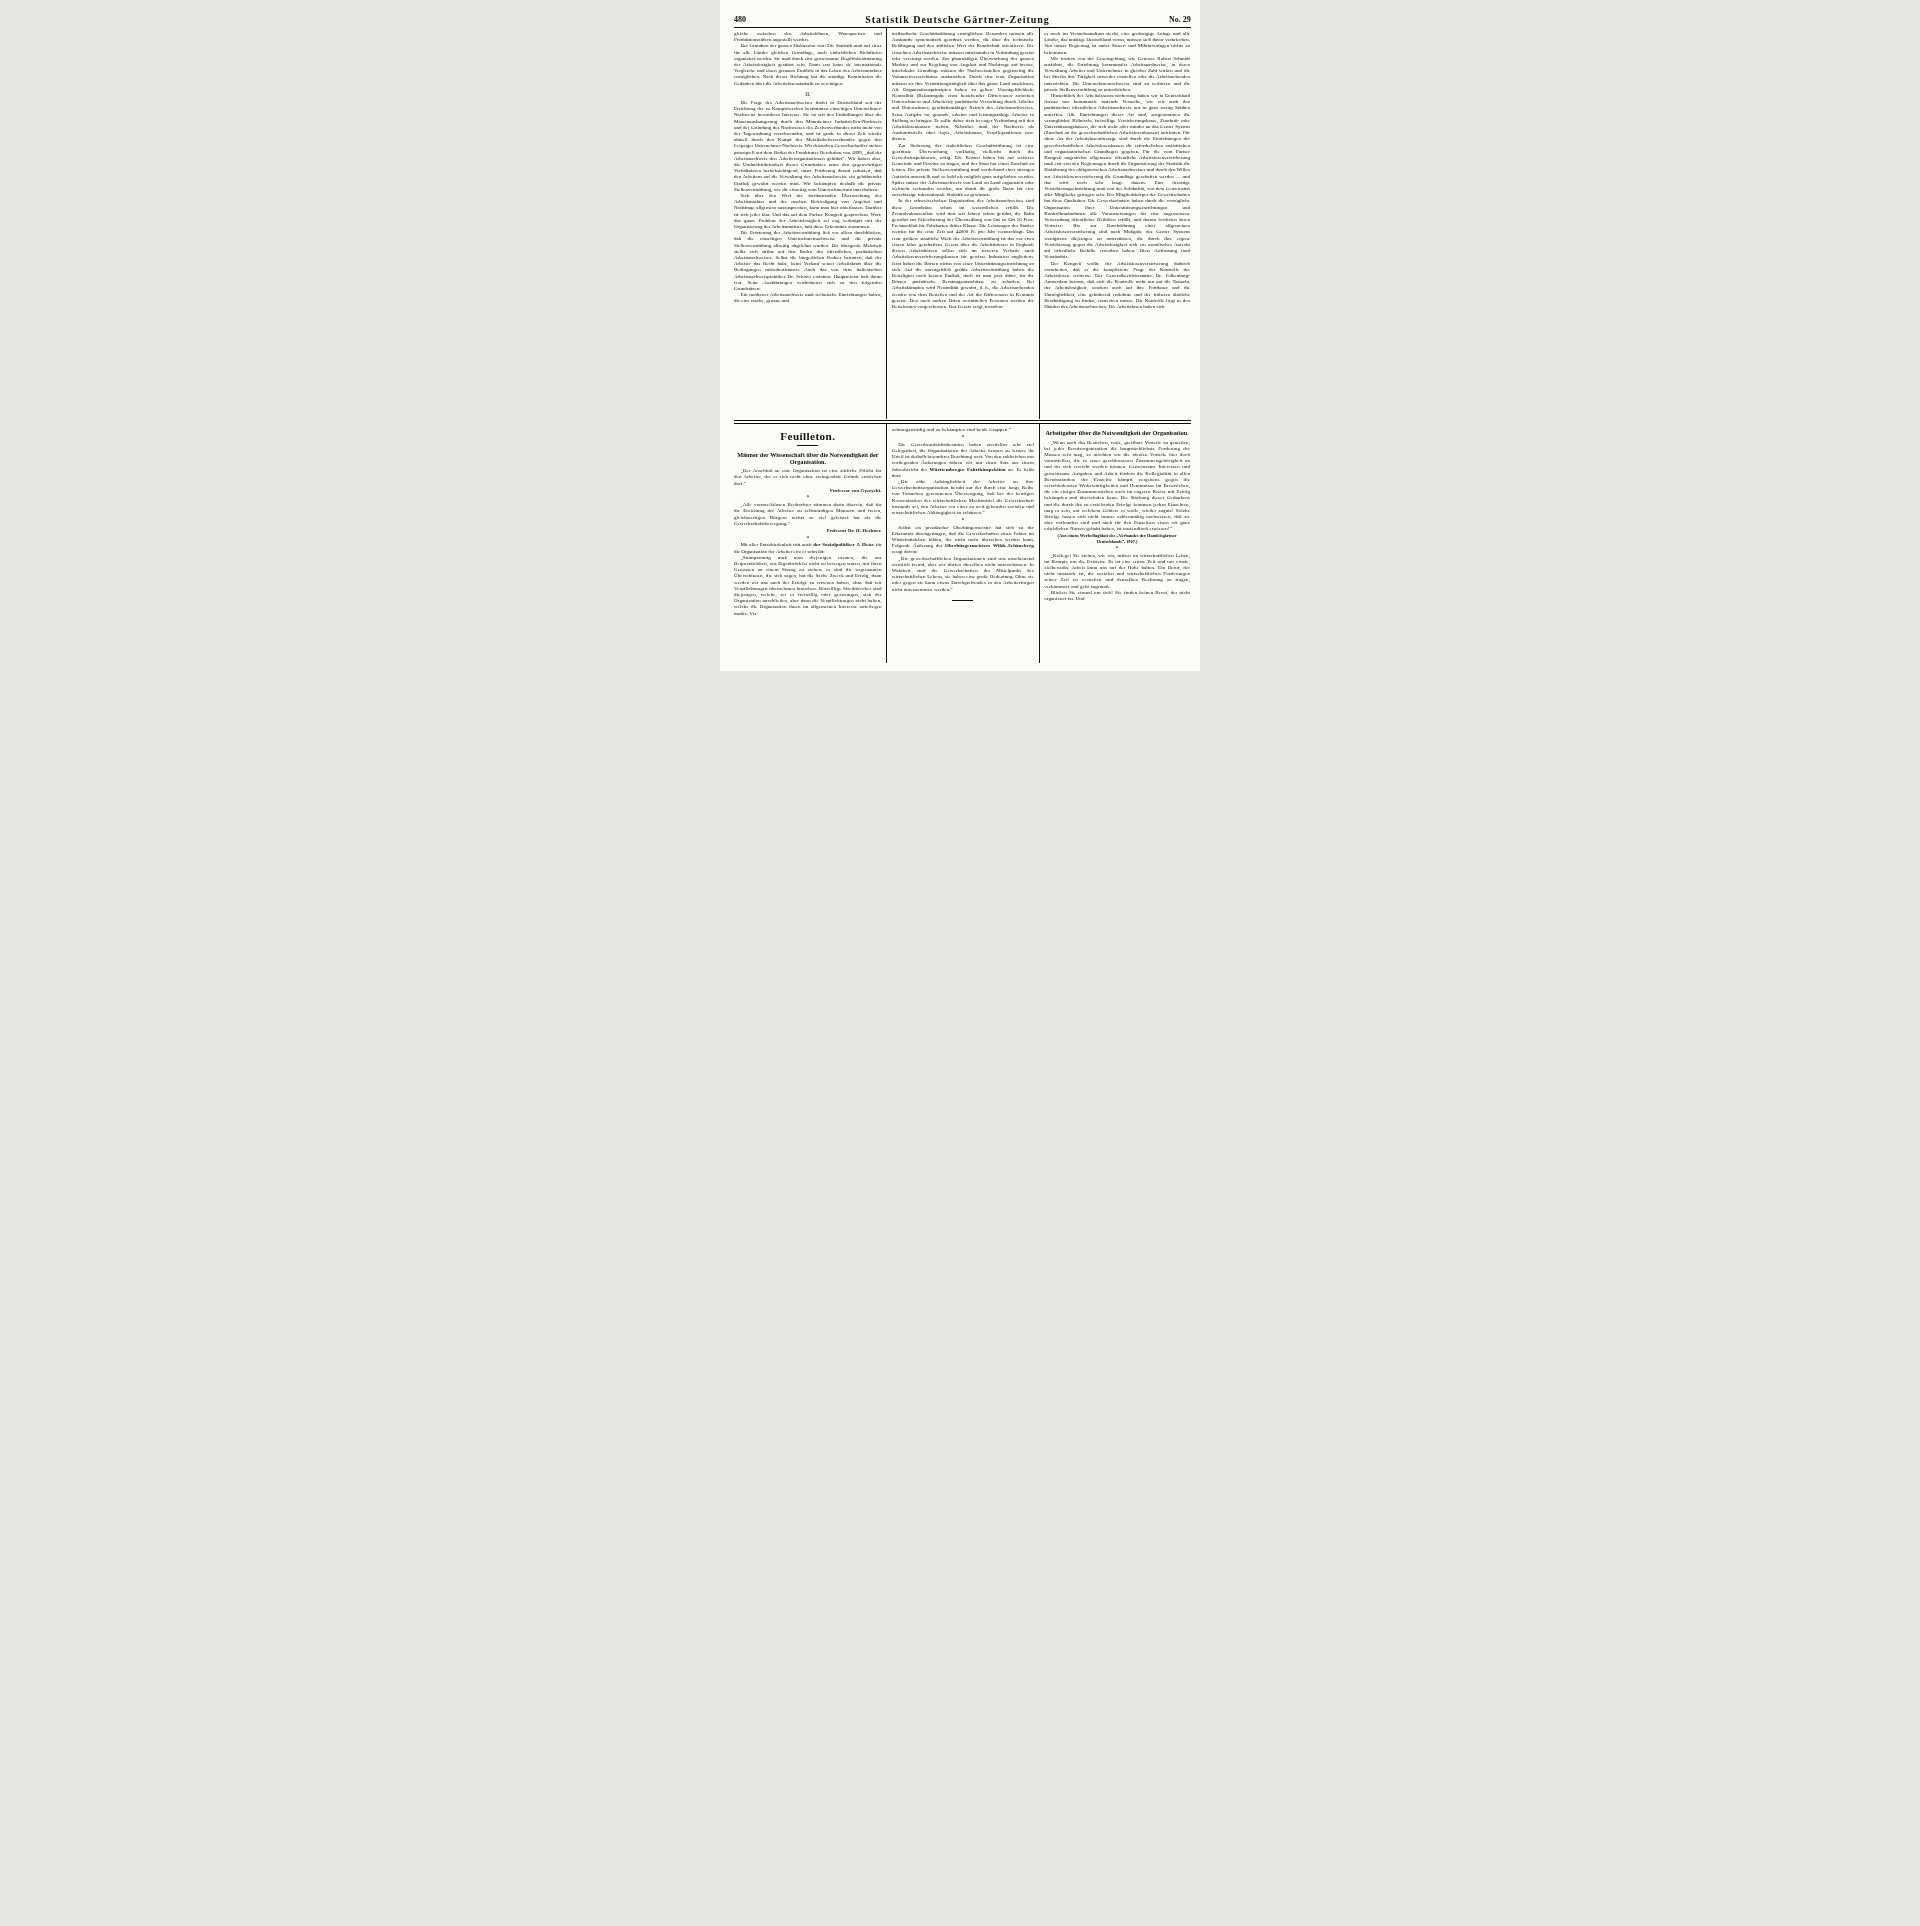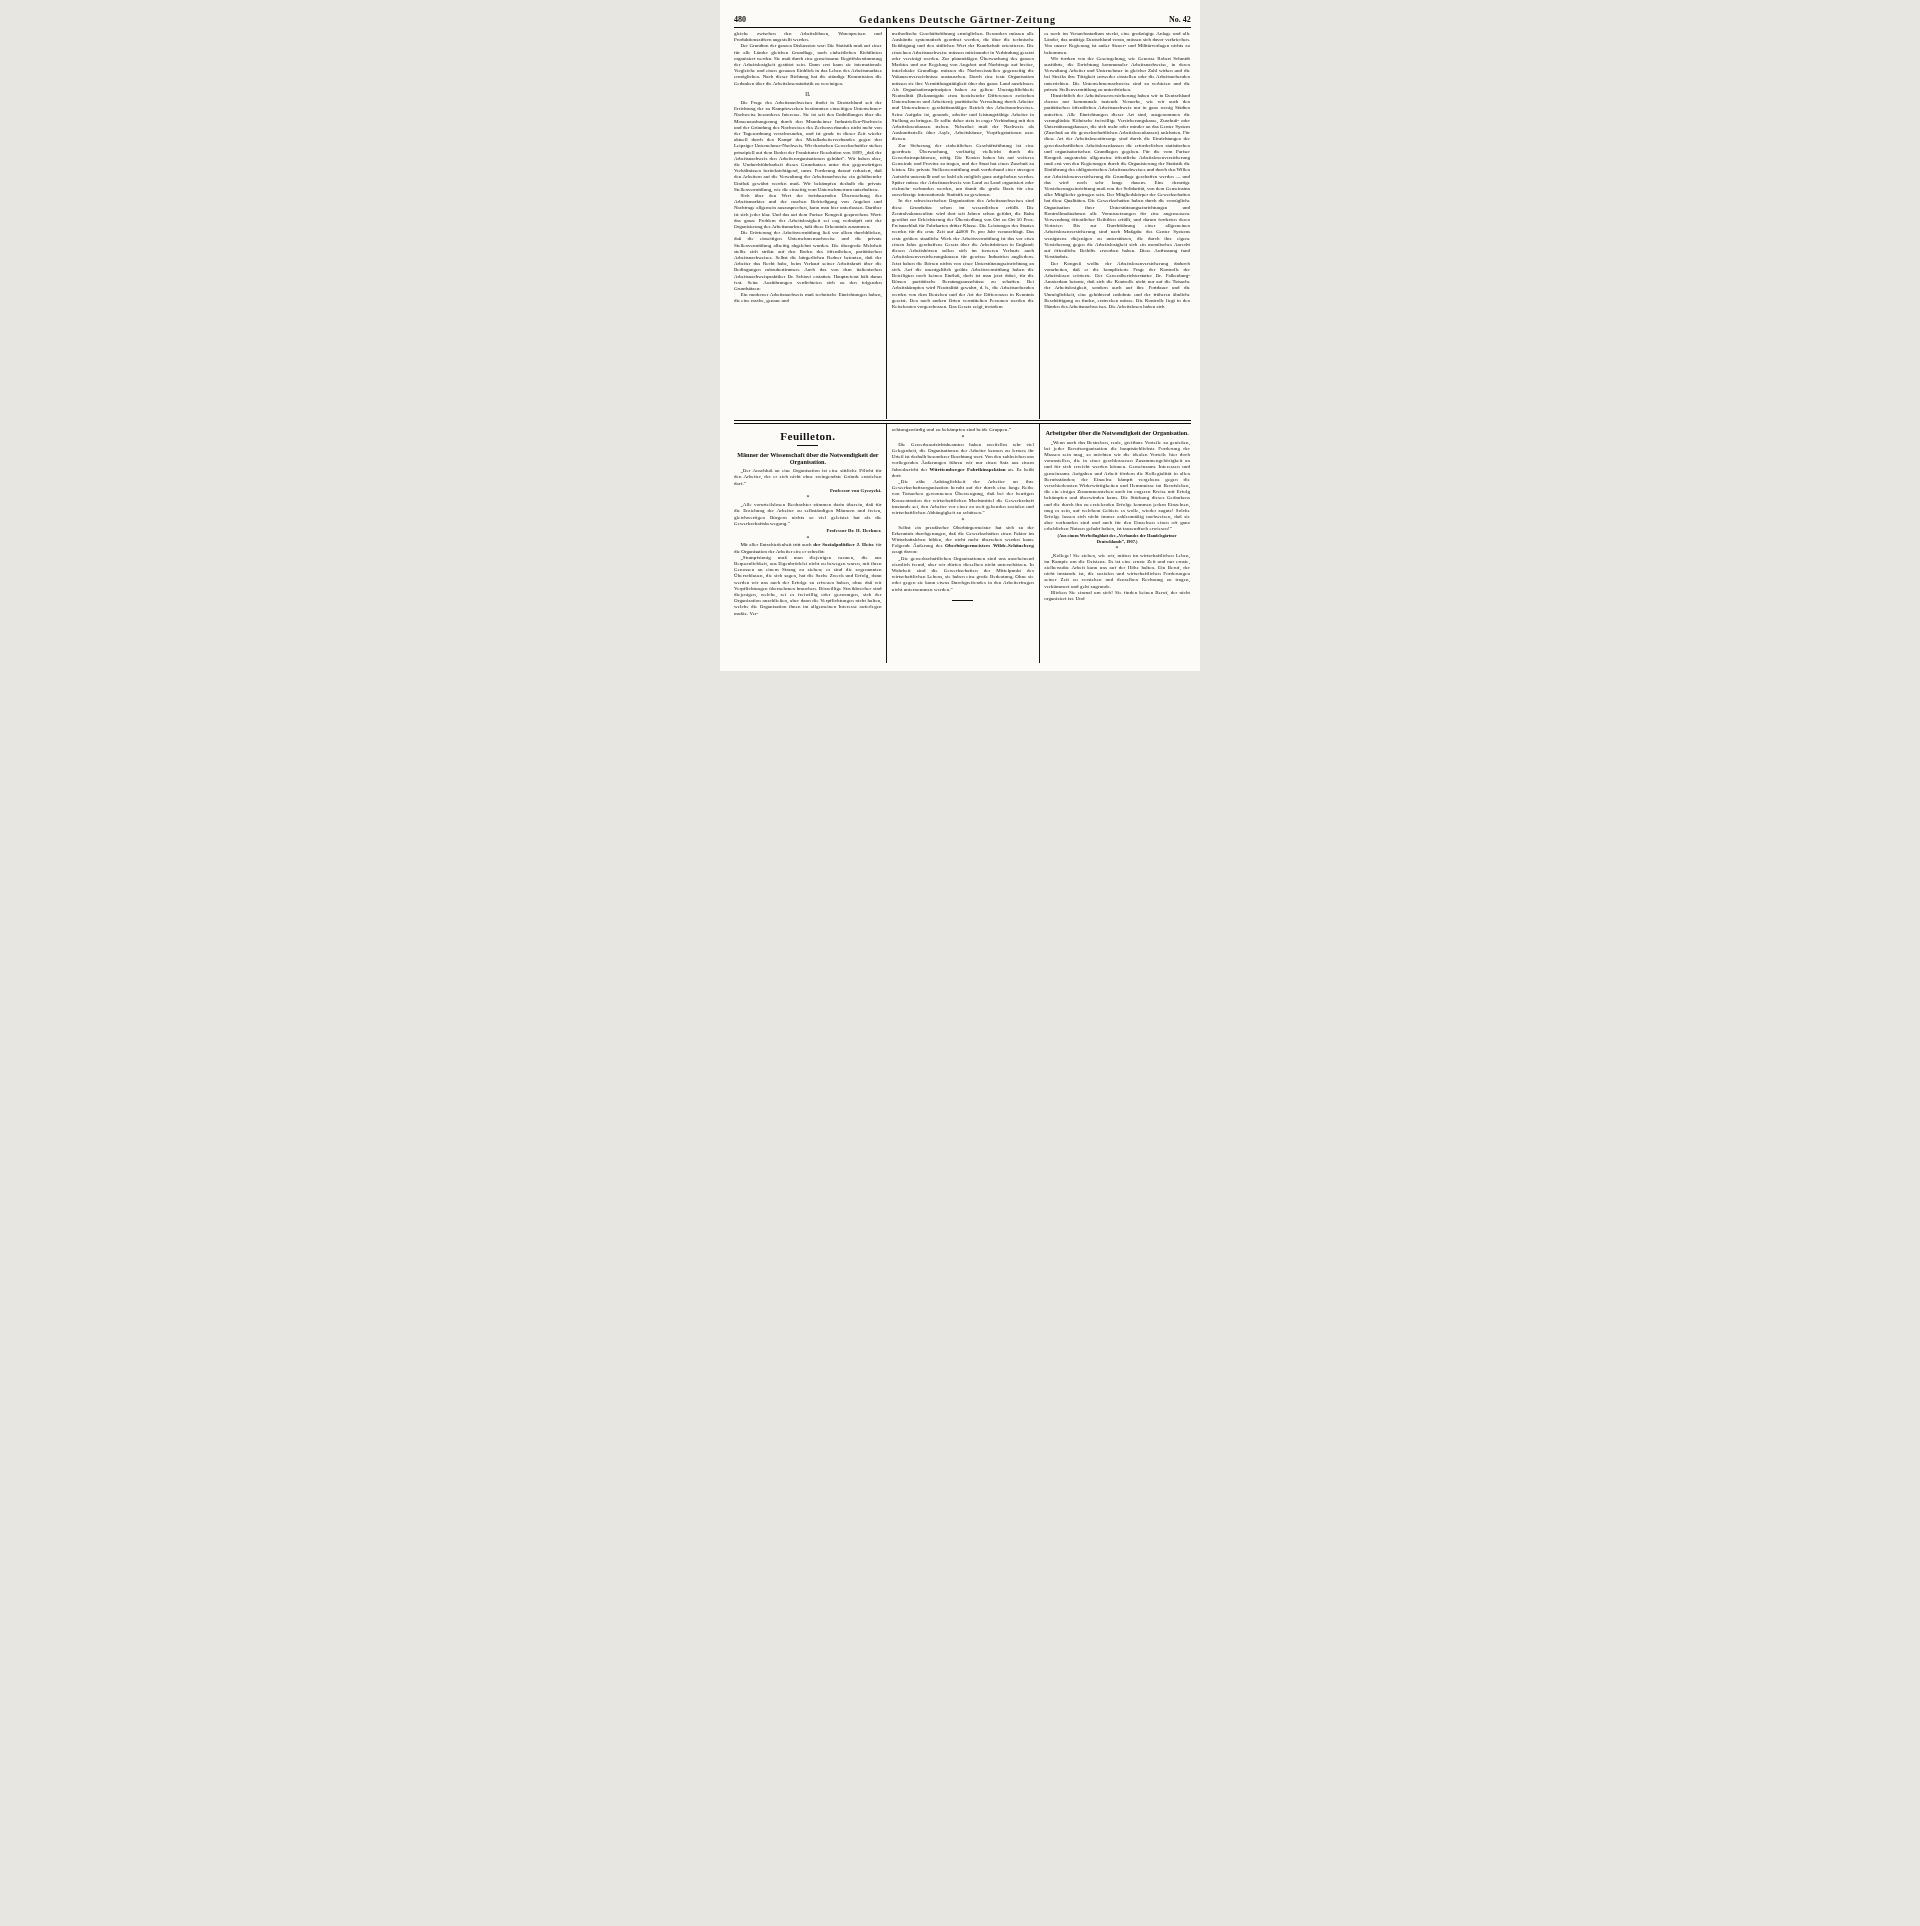--- a/index.html
+++ b/index.html
@@ -58,22 +58,22 @@
   .para.endrule  { border-bottom:1px solid #101010; width:21px; margin:7px auto 0; height:0; }
   .para b { letter-spacing:0.1px; }
 </style>
 </head>
 <body>
 
 <div class="page">
 
   <header class="masthead">
     <span class="pageno">480</span>
-    <h1 class="title">Gedankens Deutsche Gärtner-Zeitung</h1>
-    <span class="issue">No. 42</span>
+    <h1 class="title">Statistik Deutsche Gärtner-Zeitung</h1>
+    <span class="issue">No. 29</span>
   </header>
 
   <div class="rule-thick"></div>
 
   <section class="cols section-top">
     <div class="col">
         <p class="para noindent">gleiche zwischen den Arbeitslöhnen, Warenpreisen und Produktionsziffern angestellt werden.</p>
         <p class="para">Der Grundton der ganzen Diskussion war: Die Statistik muß auf einer für alle Länder gleichen Grundlage, nach einheitlichen Richtlinien organisiert werden. Sie muß durch eine gemeinsame Begriffsbestimmung der Arbeitslosigkeit gestützt sein. Dann erst kann sie internationale Vergleiche und einen genauen Einblick in das Leben des Arbeitsmarktes ermöglichen. Nach dieser Richtung hat die ständige Kommission die Gedanken über die Arbeitslosenstatistik zu vereinigen.</p>
         <p class="para center">II.</p>
         <p class="para">Die Frage des Arbeitsnachweises findet in Deutschland seit der Errichtung der zu Kampfzwecken bestimmten einseitigen Unternehmer-Nachweise besonderes Interesse. Sie ist seit den Enthüllungen über die Massenaushungerung durch den Mannheimer Industriellen-Nachweis und der Gründung des Nachweises des Zechenverbandes nicht mehr von der Tagesordnung verschwunden, und ist grade in dieser Zeit wieder aktuell durch den Kampf des Metallarbeiterverbandes gegen den Leipziger Unternehmer-Nachweis. Wir deutschen Gewerkschaftler stehen prinzipiell auf dem Boden der Frankfurter Resolution von 1899, „daß der Arbeitsnachweis den Arbeiterorganisationen gebührt“. Wir haben aber, die Undurchführbarkeit dieses Grundsatzes unter den gegenwärtigen Verhältnissen berücksichtigend, unsre Forderung darauf reduziert, daß den Arbeitern auf die Verwaltung der Arbeitsnachweise ein gebührender Einfluß gewährt werden muß. Wir bekämpfen deshalb die private Stellenvermittlung, wie die einseitig vom Unternehmertum unterhaltene.</p>

